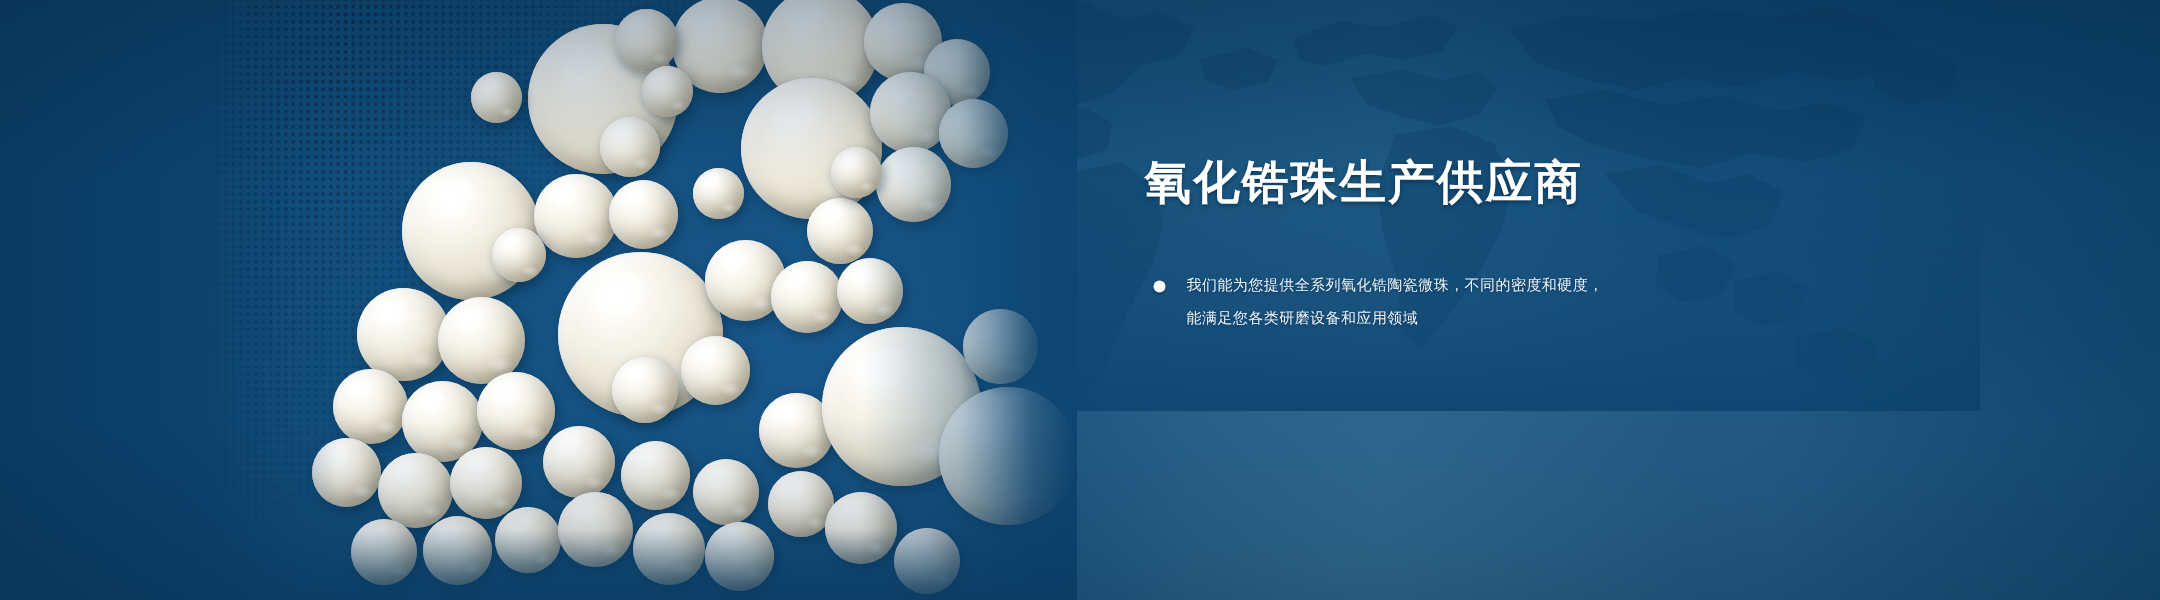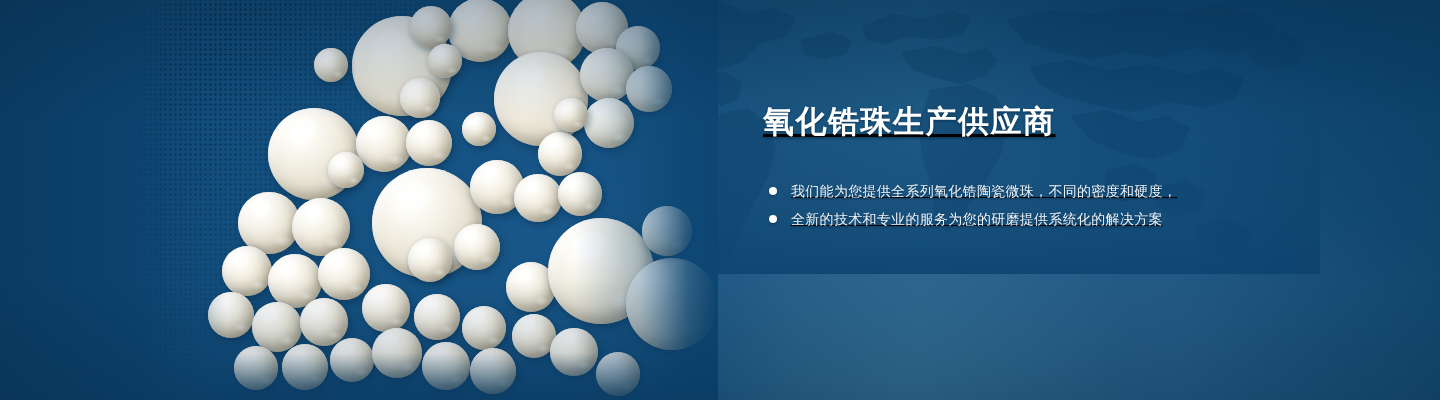--- a/index.html
+++ b/index.html
@@ -99,42 +99,41 @@
       linear-gradient(90deg, #0d4673 0%, rgba(13,70,115,.92) 3%, rgba(13,70,115,.40) 9%, rgba(13,70,115,0) 18%),
       linear-gradient(270deg, rgba(13,70,115,1) 0%, rgba(13,70,115,.85) 5%, rgba(13,70,115,.30) 13%, rgba(13,70,115,0) 24%),
       linear-gradient(180deg, rgba(13,70,115,0) 86%, rgba(13,70,115,.75) 97%, rgba(13,70,115,1) 100%);
     pointer-events:none;
   }
 
   
   .copy{
     position:absolute;left:763px;top:104px;
     width:470px;
-    text-decoration:underline;
   }
   .headline{
     margin:0;
     font-size:31px;
     font-weight:700;
     letter-spacing:1.5px;
     color:#ffffff;
     line-height:1.15;
     text-shadow:0 1px 3px rgba(4,28,50,.55);
     white-space:nowrap;
   }
   .bullets{
     list-style:none;
     margin:40px 0 0 0;padding:0;
   }
   .bullet{
     position:relative;
     padding-left:28px;
     margin-bottom:6px;
     color:#eef3f8;
-    font-size:14px;
+    font-size:10px;
     line-height:22px;
     letter-spacing:.3px;
     text-shadow:0 1px 2px rgba(4,28,50,.45);
   }
   .bullet:last-child{margin-bottom:0;}
   .dot{
     position:absolute;left:6px;top:7px;
     width:8px;height:8px;border-radius:50%;
     background:#ffffff;
     box-shadow:0 1px 2px rgba(4,28,50,.5);
@@ -239,24 +238,19 @@
   <div class="bg-vignette"></div>
 
   <div class="copy">
     <h1 class="headline">氧化锆珠生产供应商</h1>
 
     <ul class="bullets">
       <li class="bullet">
         <span class="dot"></span>
         <span class="bullet-text">
           <span class="ln">我们能为您提供全系列氧化锆陶瓷微珠，不同的密度和硬度，</span>
-        </span>
-      </li>
-      <li class="bullet">
-        <span class="dot"></span>
-        <span class="bullet-text">
-          <span class="ln">全新的技术和专业的服务为您的研磨提供系统化的解决方案</span>
+          <span class="ln">能满足您各类研磨设备和应用领域</span>
         </span>
       </li>
     </ul>
   </div>
 
 </div>
 
 </body></html>

